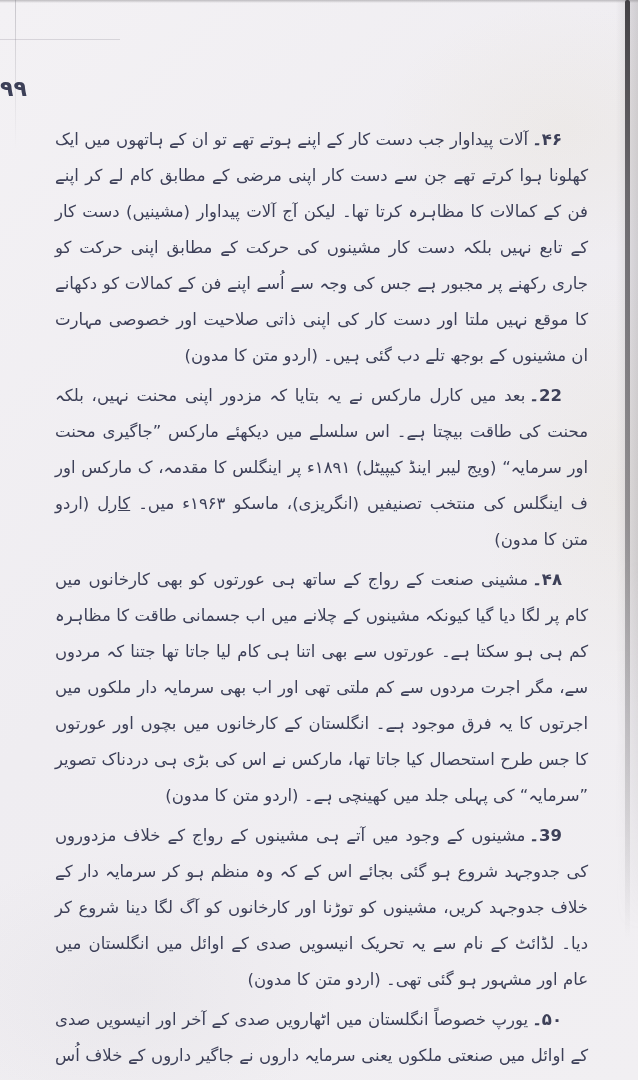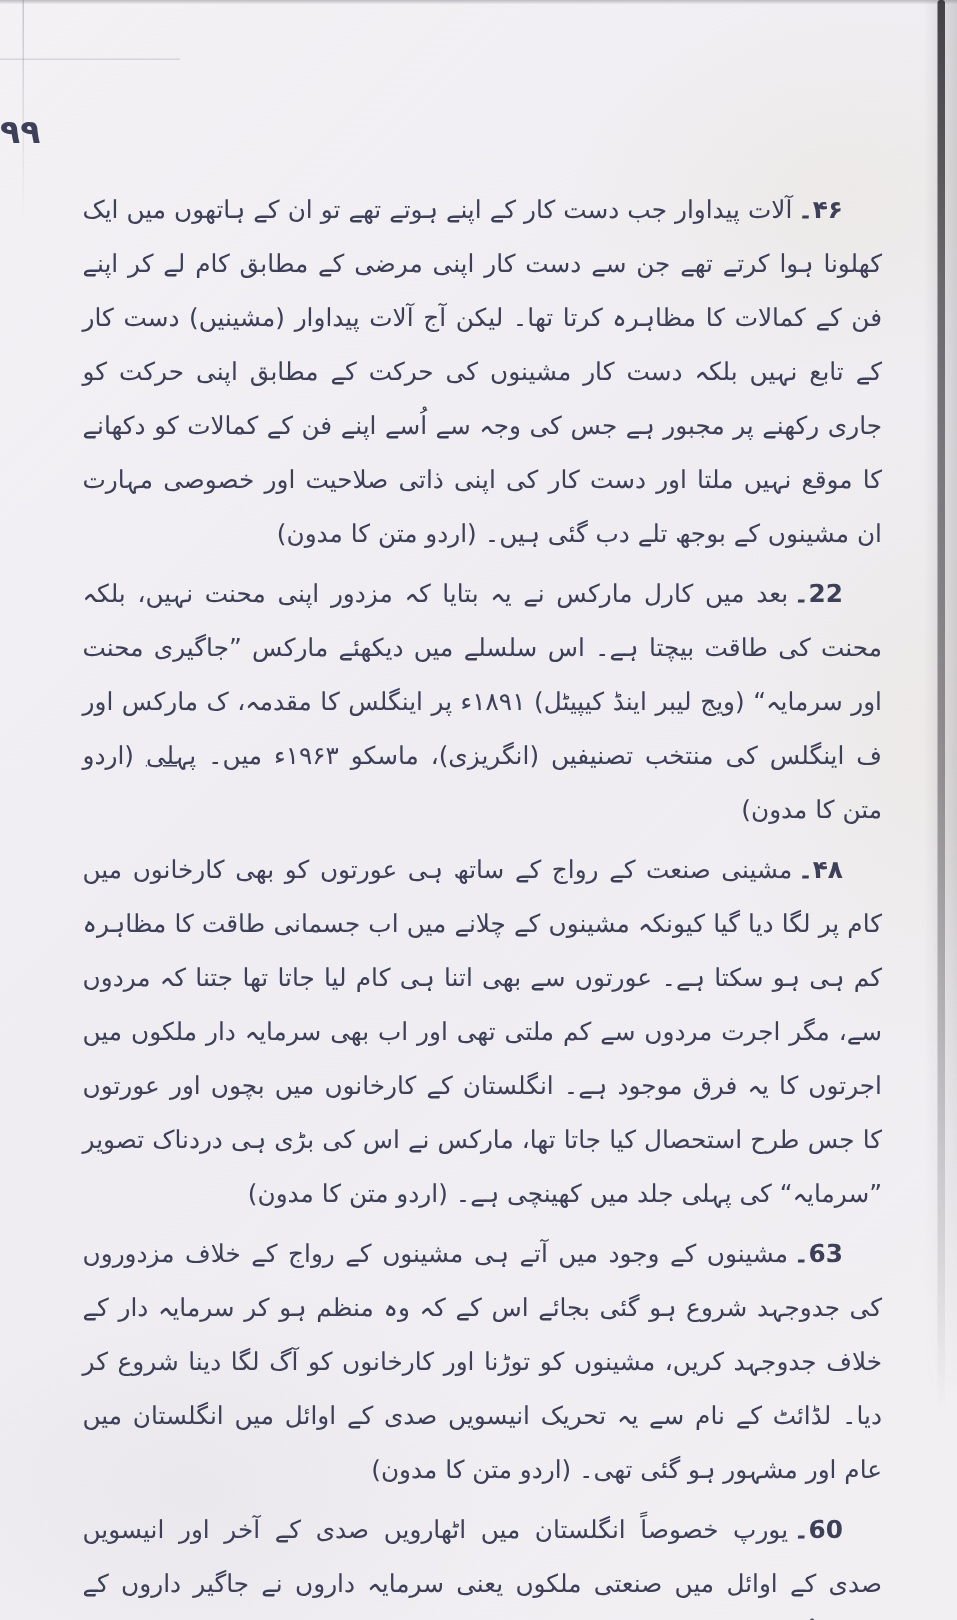--- a/index.html
+++ b/index.html
@@ -87,23 +87,23 @@
   <div class="edge-left-line"></div>
   <div class="rule-faint"></div>
 
   <div class="page-number">۹۹</div>
 
   <div class="content" dir="rtl">
 
     <p><span class="para-number">۴۶۔</span><span>آلات پیداوار جب دست کار کے اپنے ہوتے تھے تو ان کے ہاتھوں میں ایک کھلونا ہوا کرتے تھے جن سے دست کار اپنی مرضی کے مطابق کام لے کر اپنے فن کے کمالات کا مظاہرہ کرتا تھا۔ لیکن آج آلات پیداوار (مشینیں) دست کار کے تابع نہیں بلکہ دست کار مشینوں کی حرکت کے مطابق اپنی حرکت کو جاری رکھنے پر مجبور ہے جس کی وجہ سے اُسے اپنے فن کے کمالات کو دکھانے کا موقع نہیں ملتا اور دست کار کی اپنی ذاتی صلاحیت اور خصوصی مہارت ان مشینوں کے بوجھ تلے دب گئی ہیں۔ (اردو متن کا مدون)</span></p>
 
     <p><span class="para-number">22۔</span><span>بعد میں کارل مارکس نے یہ بتایا کہ مزدور اپنی محنت نہیں، بلکہ محنت کی طاقت بیچتا ہے۔ اس سلسلے میں دیکھئے مارکس ”جاگیری محنت اور سرمایہ“ (ویج لیبر اینڈ کیپیٹل) ۱۸۹۱ء پر اینگلس کا مقدمہ، ک مارکس اور ف اینگلس کی منتخب تصنیفیں (انگریزی)، ماسکو ۱۹۶۳ء میں۔</span>
-      <span class="u">پہلی</span>
+      <span class="u">کارل</span>
       <span>(اردو متن کا مدون)</span></p>
 
     <p><span class="para-number">۴۸۔</span><span>مشینی صنعت کے رواج کے ساتھ ہی عورتوں کو بھی کارخانوں میں کام پر لگا دیا گیا کیونکہ مشینوں کے چلانے میں اب جسمانی طاقت کا مظاہرہ کم ہی ہو سکتا ہے۔ عورتوں سے بھی اتنا ہی کام لیا جاتا تھا جتنا کہ مردوں سے، مگر اجرت مردوں سے کم ملتی تھی اور اب بھی سرمایہ دار ملکوں میں اجرتوں کا یہ فرق موجود ہے۔ انگلستان کے کارخانوں میں بچوں اور عورتوں کا جس طرح استحصال کیا جاتا تھا، مارکس نے اس کی بڑی ہی دردناک تصویر ”سرمایہ“ کی پہلی جلد میں کھینچی ہے۔ (اردو متن کا مدون)</span></p>
 
-    <p><span class="para-number">63۔</span><span>مشینوں کے وجود میں آتے ہی مشینوں کے رواج کے خلاف مزدوروں کی جدوجہد شروع ہو گئی بجائے اس کے کہ وہ منظم ہو کر سرمایہ دار کے خلاف جدوجہد کریں، مشینوں کو توڑنا اور کارخانوں کو آگ لگا دینا شروع کر دیا۔ لڈائٹ کے نام سے یہ تحریک انیسویں صدی کے اوائل میں انگلستان میں عام اور مشہور ہو گئی تھی۔ (اردو متن کا مدون)</span></p>
+    <p><span class="para-number">39۔</span><span>مشینوں کے وجود میں آتے ہی مشینوں کے رواج کے خلاف مزدوروں کی جدوجہد شروع ہو گئی بجائے اس کے کہ وہ منظم ہو کر سرمایہ دار کے خلاف جدوجہد کریں، مشینوں کو توڑنا اور کارخانوں کو آگ لگا دینا شروع کر دیا۔ لڈائٹ کے نام سے یہ تحریک انیسویں صدی کے اوائل میں انگلستان میں عام اور مشہور ہو گئی تھی۔ (اردو متن کا مدون)</span></p>
 
-    <p><span class="para-number">60۔</span><span>یورپ خصوصاً انگلستان میں اٹھارویں صدی کے آخر اور انیسویں صدی کے اوائل میں صنعتی ملکوں یعنی سرمایہ داروں نے جاگیر داروں کے خلاف اُس کے نظام کے خلاف بغاوت کر دی، اِس وقت مزدور انہی سرمایہ داروں کے ساتھ اور انہی کی قیادت میں سرمایہ داروں کے دشمن جاگیر داروں سے لڑتے تھے، اور جاگیری نظام کی مخالفت کرتے تھے۔ (اردو متن کا مدون)</span></p>
+    <p><span class="para-number">۵۰۔</span><span>یورپ خصوصاً انگلستان میں اٹھارویں صدی کے آخر اور انیسویں صدی کے اوائل میں صنعتی ملکوں یعنی سرمایہ داروں نے جاگیر داروں کے خلاف اُس کے نظام کے خلاف بغاوت کر دی، اِس وقت مزدور انہی سرمایہ داروں کے ساتھ اور انہی کی قیادت میں سرمایہ داروں کے دشمن جاگیر داروں سے لڑتے تھے، اور جاگیری نظام کی مخالفت کرتے تھے۔ (اردو متن کا مدون)</span></p>
 
   </div>
 </div>
 
 </body></html>

